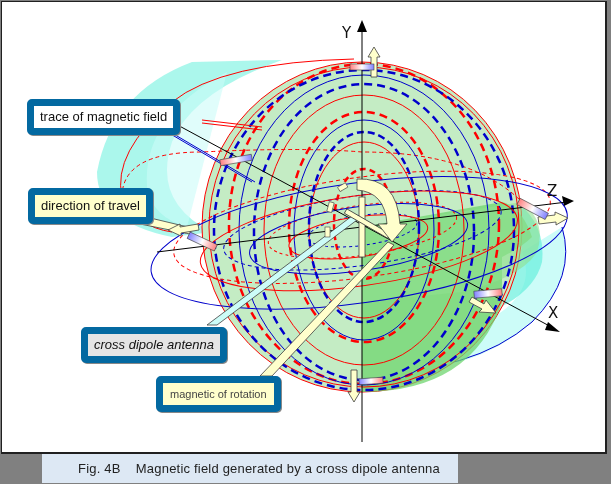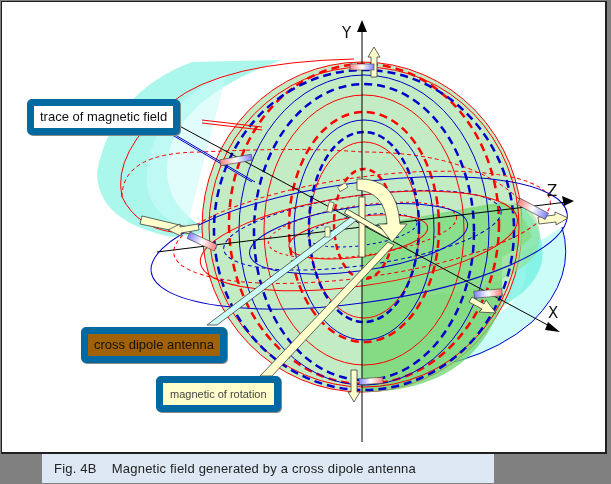--- a/index.html
+++ b/index.html
@@ -2,24 +2,24 @@
 <html><head>
 <meta charset="utf-8">
 <style>
   html, body { margin:0; padding:0; }
   body { width:611px; height:484px; background:#808080; position:relative; overflow:hidden; font-family:"Liberation Sans", sans-serif; }
   #canvas { position:absolute; left:1px; top:1px; width:606px; height:453px; background:#ffffff; border:1px solid #202020; border-right:2px solid #202020; border-bottom:2px solid #202020; box-sizing:border-box; }
   #diagram { position:absolute; left:0; top:0; }
   .callout { position:absolute; border:7px solid #0369a1; border-radius:5px; font-size:13px; color:#111; padding:0 6px; line-height:22px; white-space:nowrap; box-shadow:1px 1px 0 #888; }
   .callout.white { background:#ffffff; }
   .callout.yellow { background:#ffffcc; }
-  .callout.cyan { background:#a16207; }
+  .callout.cyan { background:#e5e5e5;font-style:italic; }
   .callout.small { font-size:11px; color:#444; }
   .axis-label { position:absolute; font-size:15px; color:#111; font-family:"DejaVu Sans", sans-serif; }
-  #caption { position:absolute; left:42px; top:454px; width:452px; height:29px; background:#dde8f4; color:#222; font-size:13px; line-height:29px; padding-left:12px; box-sizing:border-box; white-space:pre; letter-spacing:0.2px; }
+  #caption { position:absolute; left:42px; top:454px; width:416px; height:29px; background:#dde8f4; color:#222; font-size:13px; line-height:29px; padding-left:36px; box-sizing:border-box; white-space:pre; letter-spacing:0.2px; }
 </style>
 </head>
 <body>
 
 <div id="canvas">
   <svg id="diagram" width="606" height="453" viewBox="0 0 606 453">
     <defs>
       <linearGradient id="barRB" x1="0" x2="1">
         <stop offset="0" stop-color="#ff8080"></stop>
           <stop offset="0.5" stop-color="#ffffff"></stop>
@@ -115,17 +115,18 @@
     <rect x="472" y="288" width="28" height="7" fill="url(#barBR)" stroke="#404040" stroke-width="0.6" transform="rotate(-5 486 291)"></rect>
 
     <rect x="218" y="155" width="32" height="6" fill="url(#barRB)" stroke="#404040" stroke-width="0.6" transform="rotate(-10 234 158)"></rect>
   </svg>
 
   <span class="axis-label" style="left:340px;top:22px;">Y</span>
   <span class="axis-label" style="left:545px;top:180px;">Z</span>
   <span class="axis-label" style="left:546px;top:302px;">X</span>
 
   <div class="callout white" style="left:25px;top:97px;">trace of magnetic field</div>
+  <div class="callout yellow" style="left:26px;top:186px;">direction of travel</div>
   <div class="callout cyan" style="left:79px;top:325px;">cross dipole antenna</div>
   <div class="callout yellow small" style="left:154px;top:374px;padding:0 7px;">magnetic of rotation</div>
 </div>
 
 <div id="caption">Fig. 4B    Magnetic field generated by a cross dipole antenna</div>
 
 </body></html>

